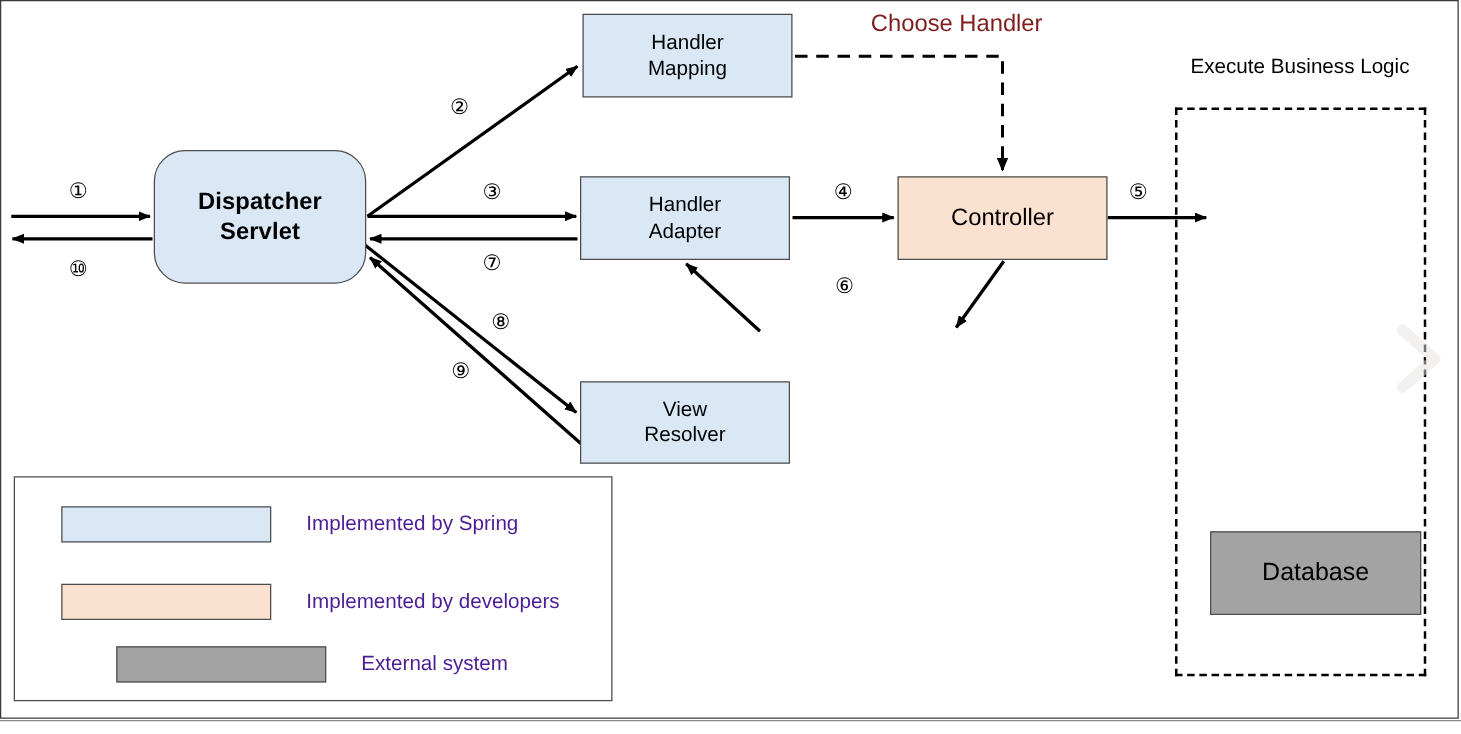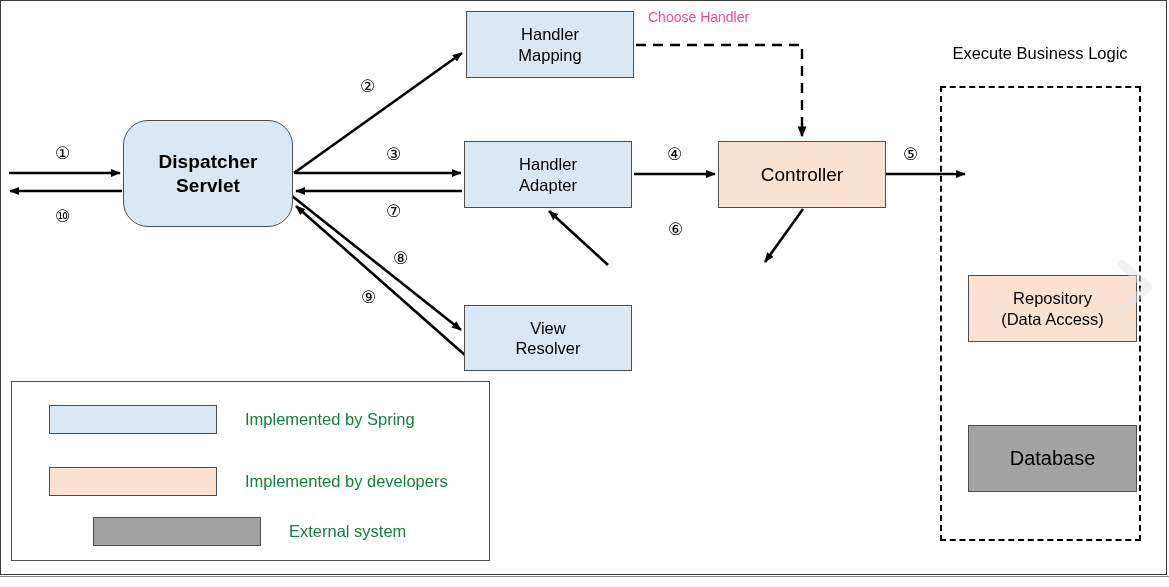--- a/index.html
+++ b/index.html
@@ -116,23 +116,23 @@
     text-align: center;
     font-size: 16.5px;
     color: #000;
   }
 
   
   #choose-handler-label {
     position: absolute;
     left: 648px; top: 9px;
     width: 186px;
-    text-align: left;
-    font-size: 14px;
-    color: #ec4899;
+    text-align: right;
+    font-size: 19px;
+    color: #7f1d1d;
   }
 
   
   .step {
     position: absolute;
     font-size: 17px;
     color: #000;
     line-height: 1;
     font-family: "DejaVu Sans", sans-serif;
   }
@@ -157,21 +157,21 @@
   .legend-swatch {
     width: 168px;
     height: 29px;
     border: 1.6px solid #4d4d4d;
     box-sizing: border-box;
     flex: 0 0 auto;
   }
   .legend-label {
     margin-left: 28px;
     font-size: 16.5px;
-    color: #15803d;
+    color: #4c1d95;
     white-space: nowrap;
   }
 
   
   #watermark-chevron {
     position: absolute;
     left: 1112px;
     top: 258px;
     width: 44px;
     height: 58px;
@@ -233,22 +233,20 @@
   <div class="node fill-blue" id="node-view-resolver">View
 Resolver</div>
 
 
   <div class="node fill-peach" id="node-controller">Controller</div>
 
   <div id="business-logic-group"></div>
   <div id="business-logic-title">Execute Business Logic</div>
 
 
-  <div class="node fill-peach" id="node-repository">Repository
-(Data Access)</div>
 
   <div class="node fill-green" id="node-database">Database</div>
 
   <svg id="watermark-chevron" viewBox="0 0 44 58">
     <path d="M10 6 L36 29 L10 52" fill="none" stroke="#e8e5e2" stroke-width="9" stroke-linecap="round" stroke-linejoin="round"></path>
   </svg>
 
   <div id="choose-handler-label">Choose Handler</div>
 
   <div class="step" style="left:55px;  top:145px;">①</div>

